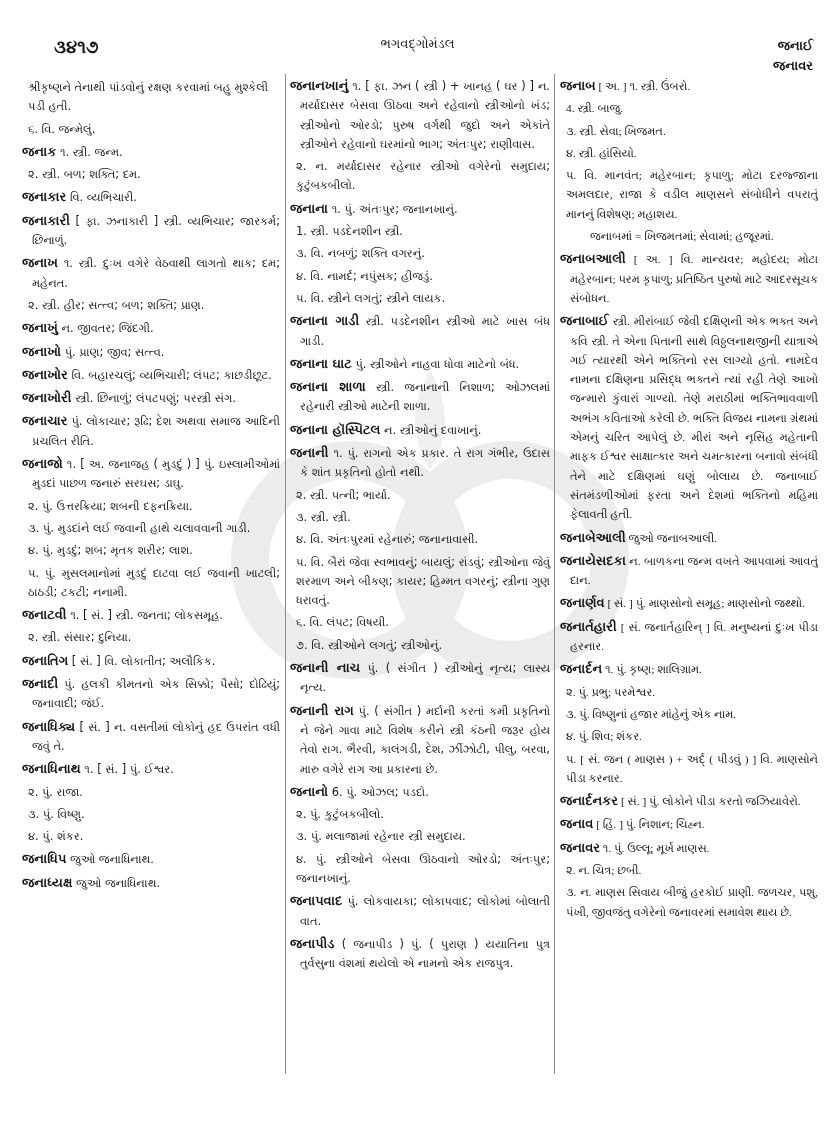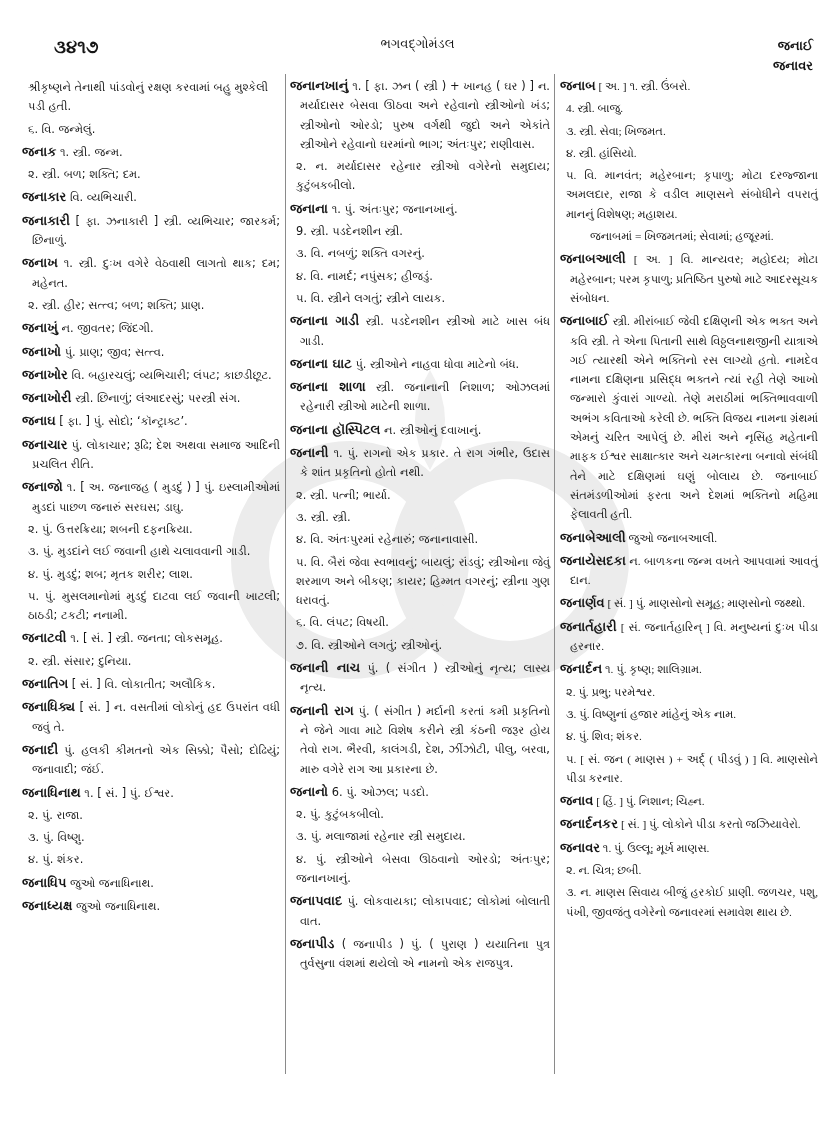--- a/index.html
+++ b/index.html
@@ -63,45 +63,44 @@
       <div class="sense">૬. વિ. જન્મેલું.</div>
       <div class="entry"><span class="hw">જનાક</span><span> ૧. સ્ત્રી. જન્મ.</span></div>
       <div class="sense">૨. સ્ત્રી. બળ; શક્તિ; દમ.</div>
       <div class="entry"><span class="hw">જનાકાર</span><span> વિ. વ્યભિચારી.</span></div>
       <div class="entry"><span class="hw">જનાકારી</span><span> [ ફા. ઝનાકારી ] સ્ત્રી. વ્યભિચાર; જારકર્મ; છિનાળું.</span></div>
       <div class="entry"><span class="hw">જનાખ</span><span> ૧. સ્ત્રી. દુઃખ વગેરે વેઠવાથી લાગતો થાક; દમ; મહેનત.</span></div>
       <div class="sense">૨. સ્ત્રી. હીર; સત્ત્વ; બળ; શક્તિ; પ્રાણ.</div>
       <div class="entry"><span class="hw">જનાખું</span><span> ન. જીવતર; જિંદગી.</span></div>
       <div class="entry"><span class="hw">જનાખો</span><span> પું. પ્રાણ; જીવ; સત્ત્વ.</span></div>
       <div class="entry"><span class="hw">જનાખોર</span><span> વિ. બહારચલું; વ્યભિચારી; લંપટ; કાછડીછૂટ.</span></div>
-      <div class="entry"><span class="hw">જનાખોરી</span><span> સ્ત્રી. છિનાળું; લંઆદરસું; પરસ્ત્રી સંગ.</span></div>
-      <div class="entry"><span class="hw">જનાઘ</span><span> [ ફા. ] પું. સોદો; ‘કૉન્ટ્રાક્ટ’.</span></div>
+      <div class="entry"><span class="hw">જનાખોરી</span><span> સ્ત્રી. છિનાળું; લંપટપણું; પરસ્ત્રી સંગ.</span></div>
       <div class="entry"><span class="hw">જનાચાર</span><span> પું. લોકાચાર; રૂઢિ; દેશ અથવા સમાજ આદિની પ્રચલિત રીતિ.</span></div>
       <div class="entry"><span class="hw">જનાજો</span><span> ૧. [ અ. જનાજહ ( મુડદું ) ] પું. ઇસ્લામીઓમાં મુડદાં પાછળ જનારું સરઘસ; ડાઘુ.</span></div>
       <div class="sense">૨. પું. ઉત્તરક્રિયા; શબની દફનક્રિયા.</div>
       <div class="sense">૩. પું. મુડદાંને લઈ જવાની હાથે ચલાવવાની ગાડી.</div>
       <div class="sense">૪. પું. મુડદું; શબ; મૃતક શરીર; લાશ.</div>
       <div class="sense">૫. પું. મુસલમાનોમાં મુડદું દાટવા લઈ જવાની ખાટલી; ઠાઠડી; ટકટી; નનામી.</div>
       <div class="entry"><span class="hw">જનાટવી</span><span> ૧. [ સં. ] સ્ત્રી. જનતા; લોકસમૂહ.</span></div>
       <div class="sense">૨. સ્ત્રી. સંસાર; દુનિયા.</div>
       <div class="entry"><span class="hw">જનાતિગ</span><span> [ સં. ] વિ. લોકાતીત; અલૌકિક.</span></div>
+      <div class="entry"><span class="hw">જનાદી</span><span> પું. હલકી કીમતનો એક સિક્કો; પૈસો; દોઢિયું; જનાવાદી; જંઈ.</span></div>
       <div class="entry"><span class="hw">જનાધિક્ય</span><span> [ સં. ] ન. વસતીમાં લોકોનું હદ ઉપરાંત વધી જવું તે.</span></div>
-      <div class="entry"><span class="hw">જનાદી</span><span> પું. હલકી કીમતનો એક સિક્કો; પૈસો; દોઢિયું; જનાવાદી; જંઈ.</span></div>
       <div class="entry"><span class="hw">જનાધિનાથ</span><span> ૧. [ સં. ] પું. ઈશ્વર.</span></div>
       <div class="sense">૨. પું. રાજા.</div>
       <div class="sense">૩. પું. વિષ્ણુ.</div>
       <div class="sense">૪. પું. શંકર.</div>
       <div class="entry"><span class="hw">જનાધિપ</span><span> જુઓ જનાધિનાથ.</span></div>
       <div class="entry"><span class="hw">જનાધ્યક્ષ</span><span> જુઓ જનાધિનાથ.</span></div>
     </div>
   <div class="col col2">
       <div class="entry"><span class="hw">જનાનખાનું</span><span> ૧. [ ફા. ઝન ( સ્ત્રી ) + ખાનહ ( ઘર ) ] ન. મર્યાદાસર બેસવા ઊઠવા અને રહેવાનો સ્ત્રીઓનો ખંડ; સ્ત્રીઓનો ઓરડો; પુરુષ વર્ગથી જુદો અને એકાંતે સ્ત્રીઓને રહેવાનો ઘરમાંનો ભાગ; અંતઃપુર; રાણીવાસ.</span></div>
       <div class="sense">૨. ન. મર્યાદાસર રહેનાર સ્ત્રીઓ વગેરેનો સમુદાય; કુટુંબકબીલો.</div>
       <div class="entry"><span class="hw">જનાના</span><span> ૧. પું. અંતઃપુર; જનાનખાનું.</span></div>
-      <div class="sense">9. સ્ત્રી. પડદેનશીન સ્ત્રી.</div>
+      <div class="sense">1. સ્ત્રી. પડદેનશીન સ્ત્રી.</div>
       <div class="sense">૩. વિ. નબળું; શક્તિ વગરનું.</div>
       <div class="sense">૪. વિ. નામર્દ; નપુંસક; હીજડું.</div>
       <div class="sense">૫. વિ. સ્ત્રીને લગતું; સ્ત્રીને લાયક.</div>
       <div class="entry"><span class="hw">જનાના ગાડી</span><span> સ્ત્રી. પડદેનશીન સ્ત્રીઓ માટે ખાસ બંધ ગાડી.</span></div>
       <div class="entry"><span class="hw">જનાના ઘાટ</span><span> પું. સ્ત્રીઓને નાહવા ધોવા માટેનો બંધ.</span></div>
       <div class="entry"><span class="hw">જનાના શાળા</span><span> સ્ત્રી. જનાનાની નિશાળ; ઓઝલમાં રહેનારી સ્ત્રીઓ માટેની શાળા.</span></div>
       <div class="entry"><span class="hw">જનાના હૉસ્પિટલ</span><span> ન. સ્ત્રીઓનું દવાખાનું.</span></div>
       <div class="entry"><span class="hw">જનાની</span><span> ૧. પું. રાગનો એક પ્રકાર. તે રાગ ગંભીર, ઉદાસ કે શાંત પ્રકૃતિનો હોતો નથી.</span></div>
       <div class="sense">૨. સ્ત્રી. પત્ની; ભાર્યા.</div>
       <div class="sense">૩. સ્ત્રી. સ્ત્રી.</div>
@@ -129,19 +128,19 @@
       <div class="entry"><span class="hw">જનાબાઈ</span><span> સ્ત્રી. મીરાંબાઈ જેવી દક્ષિણની એક ભક્ત અને કવિ સ્ત્રી. તે એના પિતાની સાથે વિઠ્ઠલનાથજીની યાત્રાએ ગઈ ત્યારથી એને ભક્તિનો રસ લાગ્યો હતો. નામદેવ નામના દક્ષિણના પ્રસિદ્ધ ભક્તને ત્યાં રહી તેણે આખો જન્મારો કુંવારાં ગાળ્યો. તેણે મરાઠીમાં ભક્તિભાવવાળી અભંગ કવિતાઓ કરેલી છે. ભક્તિ વિજય નામના ગ્રંથમાં એમનું ચરિત આપેલું છે. મીરાં અને નૃસિંહ મહેતાની માફક ઈશ્વર સાક્ષાત્કાર અને ચમત્કારના બનાવો સંબંધી તેને માટે દક્ષિણમાં ઘણું બોલાય છે. જનાબાઈ સંતમંડળીઓમાં ફરતા અને દેશમાં ભક્તિનો મહિમા ફેલાવતી હતી.</span></div>
       <div class="entry"><span class="hw">જનાબેઆલી</span><span> જુઓ જનાબઆલી.</span></div>
       <div class="entry"><span class="hw">જનાયેસદકા</span><span> ન. બાળકના જન્મ વખતે આપવામાં આવતું દાન.</span></div>
       <div class="entry"><span class="hw">જનાર્ણવ</span><span> [ સં. ] પું. માણસોનો સમૂહ; માણસોનો જથ્થો.</span></div>
       <div class="entry"><span class="hw">જનાર્તહારી</span><span> [ સં. જનાર્તહારિન્ ] વિ. મનુષ્યનાં દુઃખ પીડા હરનાર.</span></div>
       <div class="entry"><span class="hw">જનાર્દન</span><span> ૧. પું. કૃષ્ણ; શાલિગ્રામ.</span></div>
       <div class="sense">૨. પું. પ્રભુ; પરમેશ્વર.</div>
       <div class="sense">૩. પું. વિષ્ણુનાં હજાર માંહેનું એક નામ.</div>
       <div class="sense">૪. પું. શિવ; શંકર.</div>
       <div class="sense">૫. [ સં. જન ( માણસ ) + અર્દ્ ( પીડવું ) ] વિ. માણસોને પીડા કરનાર.</div>
+      <div class="entry"><span class="hw">જનાર્દનકર</span><span> [ સં. ] પું. લોકોને પીડા કરતો જઝિયાવેરો.</span></div>
       <div class="entry"><span class="hw">જનાવ</span><span> [ હિં. ] પું. નિશાન; ચિહ્ન.</span></div>
-      <div class="entry"><span class="hw">જનાર્દનકર</span><span> [ સં. ] પું. લોકોને પીડા કરતો જઝિયાવેરો.</span></div>
       <div class="entry"><span class="hw">જનાવર</span><span> ૧. પું. ઉલ્લૂ; મૂર્ખ માણસ.</span></div>
       <div class="sense">૨. ન. ચિત્ર; છબી.</div>
       <div class="sense">૩. ન. માણસ સિવાય બીજું હરકોઈ પ્રાણી. જળચર, પશુ, પંખી, જીવજંતુ વગેરેનો જનાવરમાં સમાવેશ થાય છે.</div>
     </div>
 </div>
 
 </body></html>

